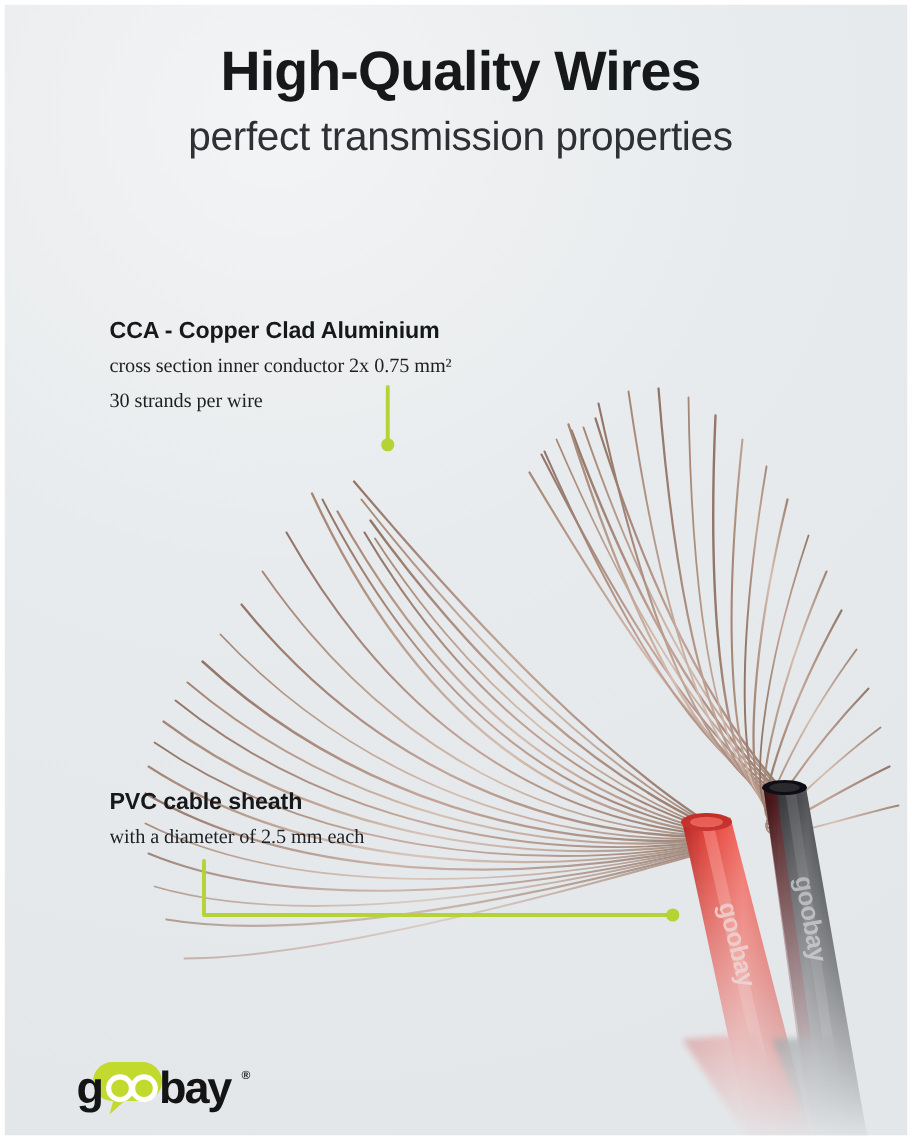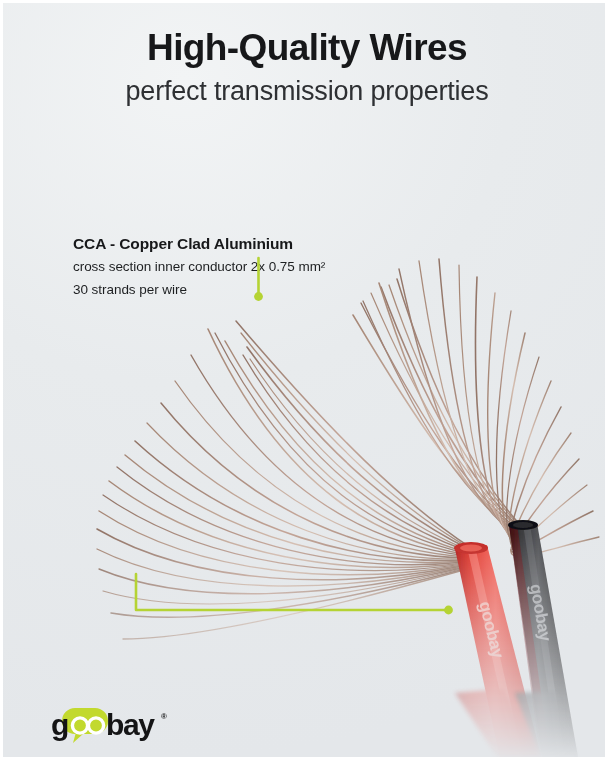--- a/index.html
+++ b/index.html
@@ -47,39 +47,39 @@
     font-weight: 300;
     color: #2e3033;
     letter-spacing: -0.2px;
     line-height: 1.15;
     margin: 8px 0 0 0;
   }
 
   
   .callout {
     position: absolute;
-    margin-top: 23px;
   }
   .callout-title {
     font-size: 15.5px;
     font-weight: 700;
     color: #17181a;
     letter-spacing: -0.1px;
     line-height: 1.3;
     margin: 0;
     white-space: nowrap;
   }
   .callout-line {
     font-size: 13.5px;
     font-weight: 400;
     color: #1d1f21;
     letter-spacing: -0.05px;
     line-height: 1.45;
     margin: 3px 0 0 0;
     white-space: nowrap;
+    font-family: Liberation Serif, serif;
   }
   #callout-cca { left: 70px; top: 208px; }
   #callout-pvc { left: 70px; top: 522px; }
 
   
   .leader {
     position: absolute;
   }
   #leader-cca { left: 246px; top: 252px; }
   #leader-pvc { left: 130px; top: 568px; }
@@ -244,20 +244,24 @@
     <p class="callout-title">CCA - Copper Clad Aluminium</p>
     <p class="callout-line">cross section inner conductor 2x 0.75 mm²</p>
     <p class="callout-line">30 strands per wire</p>
   </div>
 
   <svg class="leader" id="leader-cca" width="24" height="52" viewBox="0 0 24 52">
     <line x1="9.5" y1="3" x2="9.5" y2="40" stroke="#b5d334" stroke-width="2.6" stroke-linecap="round"></line>
     <circle cx="9.5" cy="41.5" r="4.4" fill="#b5d334"></circle>
   </svg>
 
+  <div class="callout" id="callout-pvc">
+    <p class="callout-title">PVC cable sheath</p>
+    <p class="callout-line">with a diameter of 2.5 mm each</p>
+  </div>
 
   <svg class="leader" id="leader-pvc" width="326" height="52" viewBox="0 0 326 52">
     <path d="M3 3 L 3 39 L 313 39" stroke="#b5d334" stroke-width="2.6" fill="none" stroke-linecap="round" stroke-linejoin="round"></path>
     <circle cx="315.5" cy="39" r="4.4" fill="#b5d334"></circle>
   </svg>
 
   <svg id="logo" viewBox="0 0 120 42" width="120" height="42">
 
     <path d="M24 3 h20 a13 13 0 0 1 0 26 h-12 l-10 9 l2.5 -9 h-0.5 a13 13 0 0 1 0 -26 z" fill="#c2d92e"></path>
 

